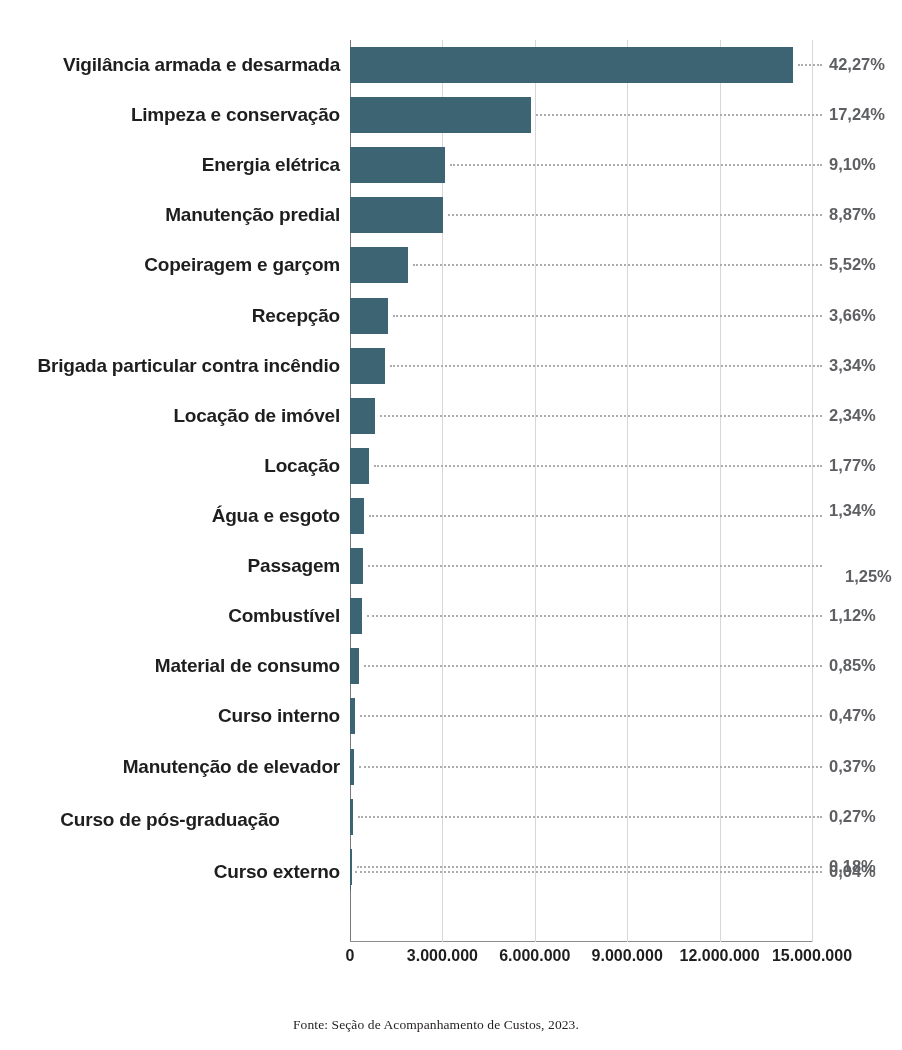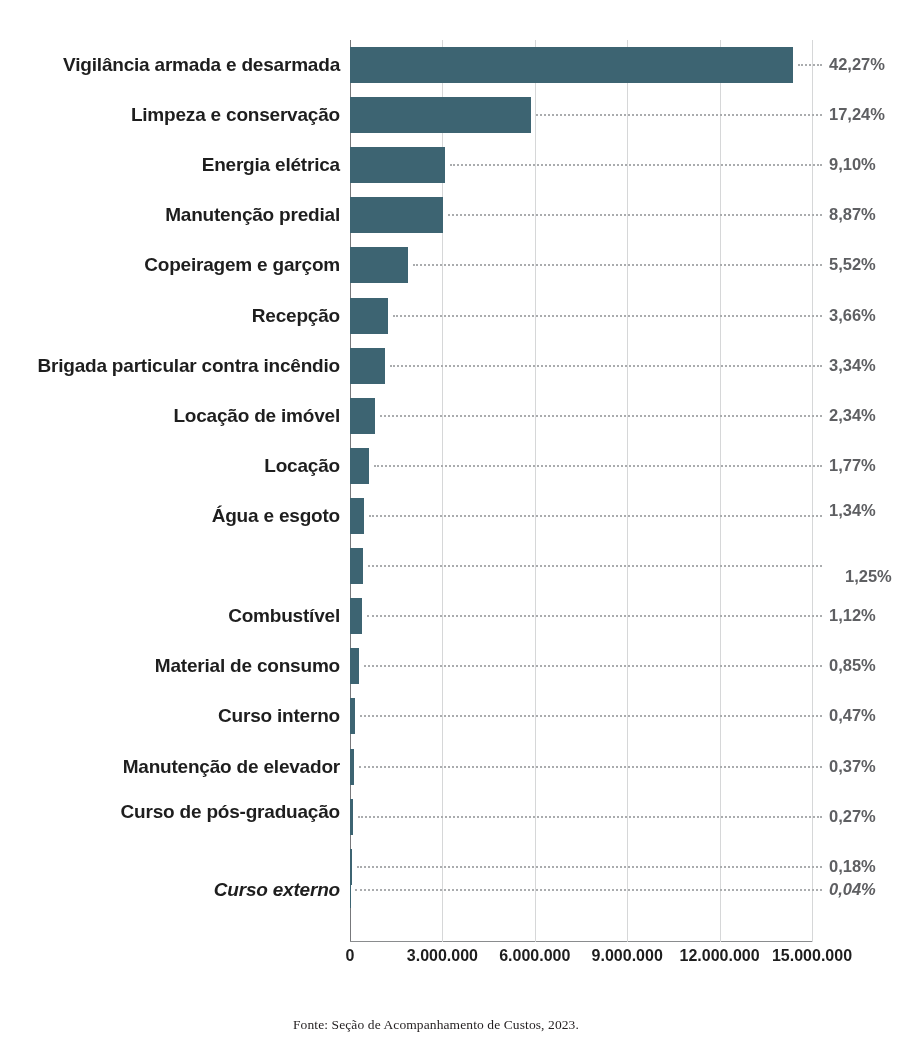--- a/index.html
+++ b/index.html
@@ -112,20 +112,21 @@
         <div class="leader" style="left: 373.542px; width: 448.458px; top: 24.0556px;"></div>
         <div class="pct-label" style="top: 15.0556px;">1,77%</div>
       </div>
       <div class="row" style="top: 491px; height: 50.1111px;">
         <div class="cat-label" style="top: 14.0556px;">Água e esgoto</div>
         <div class="bar" style="left: 350px; top: 7.05556px; width: 14.0448px; height: 36px; background: rgb(61, 100, 114);"></div>
         <div class="leader" style="left: 369.045px; width: 452.955px; top: 24.0556px;"></div>
         <div class="pct-label" style="top: 10px;">1,34%</div>
       </div>
       <div class="row" style="top: 541.111px; height: 50.1111px;">
+        <div class="cat-label" style="top: 14.0556px;">Passagem</div>
         <div class="bar" style="left: 350px; top: 7.05556px; width: 13.09px; height: 36px; background: rgb(61, 100, 114);"></div>
         <div class="leader" style="left: 368.09px; width: 453.91px; top: 24.0556px;"></div>
         <div class="pct-label" style="top: 26px; margin-left: 16px;">1,25%</div>
       </div>
       <div class="row" style="top: 591.222px; height: 50.1111px;">
         <div class="cat-label" style="top: 14.0556px;">Combustível</div>
         <div class="bar" style="left: 350px; top: 7.05556px; width: 11.7348px; height: 36px; background: rgb(61, 100, 114);"></div>
         <div class="leader" style="left: 366.735px; width: 455.265px; top: 24.0556px;"></div>
         <div class="pct-label" style="top: 15.0556px;">1,12%</div>
       </div>
@@ -141,31 +142,31 @@
         <div class="leader" style="left: 359.928px; width: 462.072px; top: 24.0556px;"></div>
         <div class="pct-label" style="top: 15.0556px;">0,47%</div>
       </div>
       <div class="row" style="top: 741.556px; height: 50.1111px;">
         <div class="cat-label" style="top: 14.0556px;">Manutenção de elevador</div>
         <div class="bar" style="left: 350px; top: 7.05556px; width: 3.8808px; height: 36px; background: rgb(61, 100, 114);"></div>
         <div class="leader" style="left: 358.881px; width: 463.119px; top: 24.0556px;"></div>
         <div class="pct-label" style="top: 15.0556px;">0,37%</div>
       </div>
       <div class="row" style="top: 791.667px; height: 50.1111px;">
-        <div class="cat-label" style="top: 9px;">Curso de pós-graduação</div>
+        <div class="cat-label" style="top: 17px; text-align: center;">Curso de pós-graduação</div>
         <div class="bar" style="left: 350px; top: 7.05556px; width: 2.8336px; height: 36px; background: rgb(61, 100, 114);"></div>
         <div class="leader" style="left: 357.834px; width: 464.166px; top: 24.0556px;"></div>
         <div class="pct-label" style="top: 15.0556px;">0,27%</div>
       </div>
       <div class="row" style="top: 841.778px; height: 50.1111px;">
         <div class="bar" style="left: 350px; top: 7.05556px; width: 1.8788px; height: 36px; background: rgb(61, 100, 114);"></div>
         <div class="leader" style="left: 356.879px; width: 465.121px; top: 24.0556px;"></div>
         <div class="pct-label" style="top: 15.0556px;">0,18%</div>
       </div>
-      <div class="row" style="top: 865px; height: 50.1111px; font-style: italic;">
+      <div class="row" style="top: 847px; height: 50.1111px;">
         <div class="cat-label" style="top: 14.0556px;">Curso externo</div>
         <div class="bar" style="left: 350px; top: 7.05556px; width: 0.5px; height: 36px; background: rgb(61, 100, 114);"></div>
         <div class="leader" style="left: 355.431px; width: 466.569px; top: 24.0556px;"></div>
         <div class="pct-label" style="top: 15.0556px;">0,04%</div>
       </div>
     </div>
   <div id="xticks">
 
   <div class="x-tick" style="left: 290px;">0</div>
       <div class="x-tick" style="left: 382.4px;">3.000.000</div>

